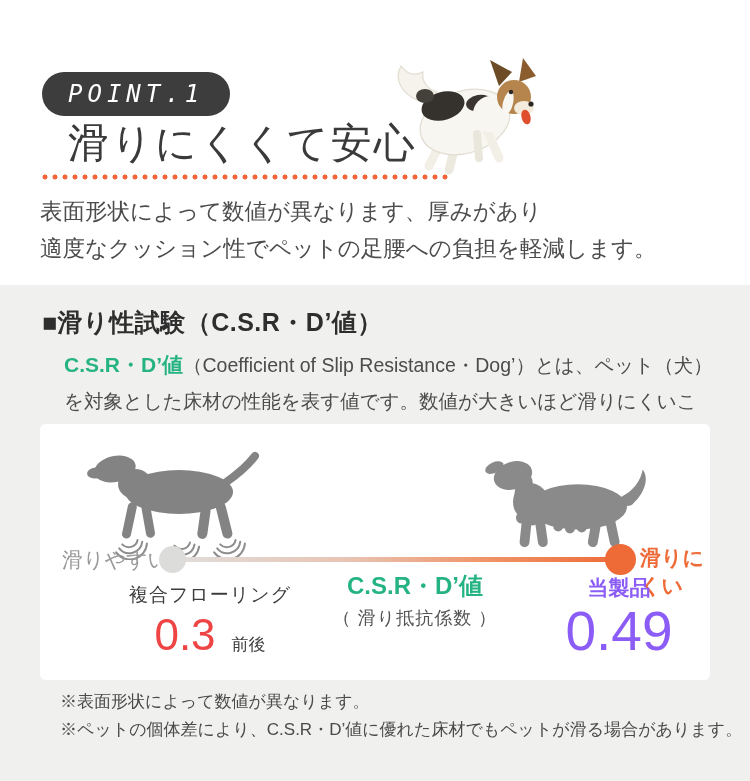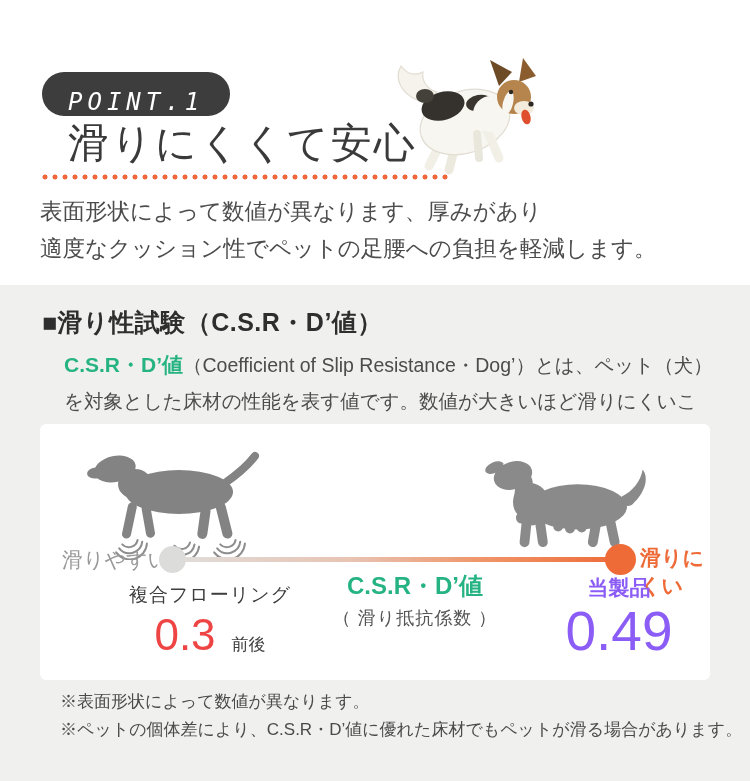--- a/index.html
+++ b/index.html
@@ -4,21 +4,21 @@
 <style>
   * { margin:0; padding:0; box-sizing:border-box; }
   body { background:#ffffff; font-family:"Liberation Sans", sans-serif; }
   .page { position:relative; width:750px; height:781px; background:#ffffff; overflow:hidden; }
 
   
   .badge {
     position:absolute; left:42px; top:72px; height:44px; padding:0 26px;
     background:#3d3d3d; border-radius:23px; color:#ffffff;
     font-family:"DejaVu Sans Mono", monospace; font-style:italic;
-    font-size:24px; letter-spacing:5px; display:flex; align-items:flex-end;
+    font-size:24px; letter-spacing:5px; display:flex; align-items:center;
   }
   .heading {
     position:absolute; left:40px; top:116px; font-size:41px; font-weight:500;
     color:#3a3a3a; letter-spacing:2px;margin-left:28px;
   }
   .dots {
     position:absolute; left:40px; top:174px; width:412px; height:6px;
     background-image:radial-gradient(circle, #ef673a 2.2px, rgba(0,0,0,0) 2.8px);
     background-size:10px 6px; background-repeat:repeat-x;
   }

